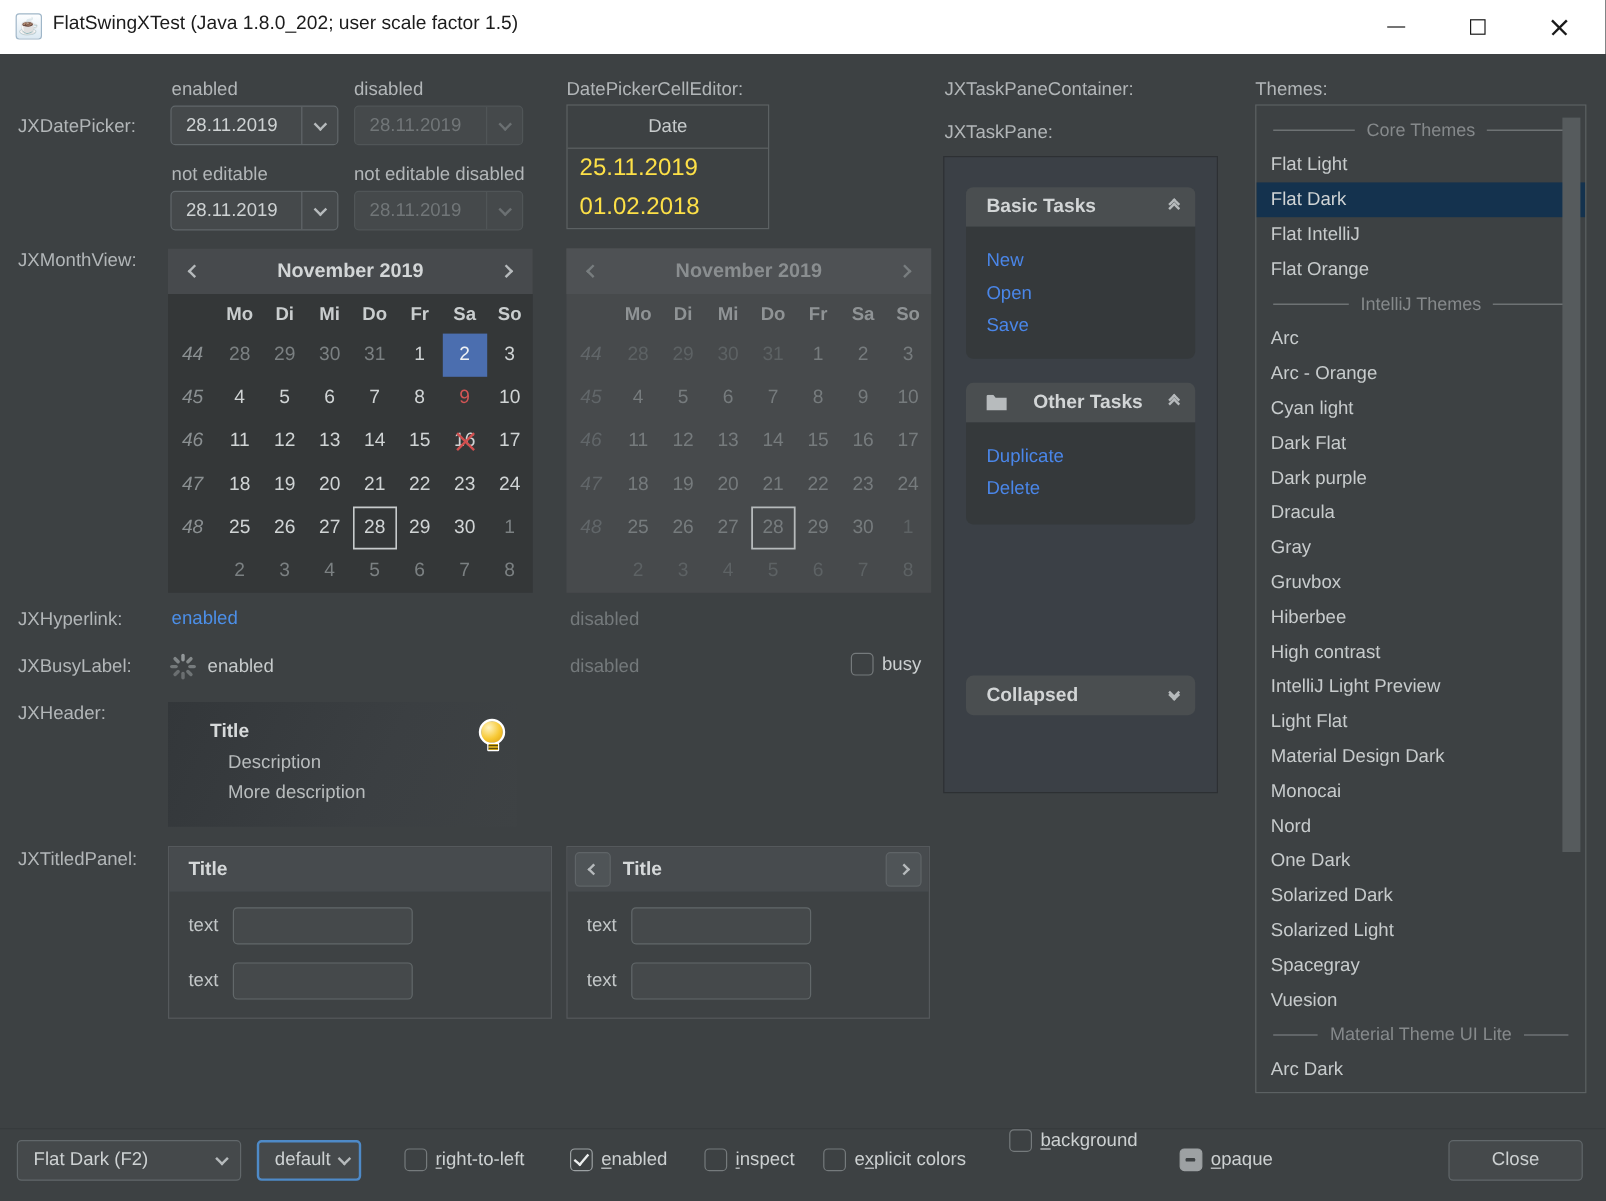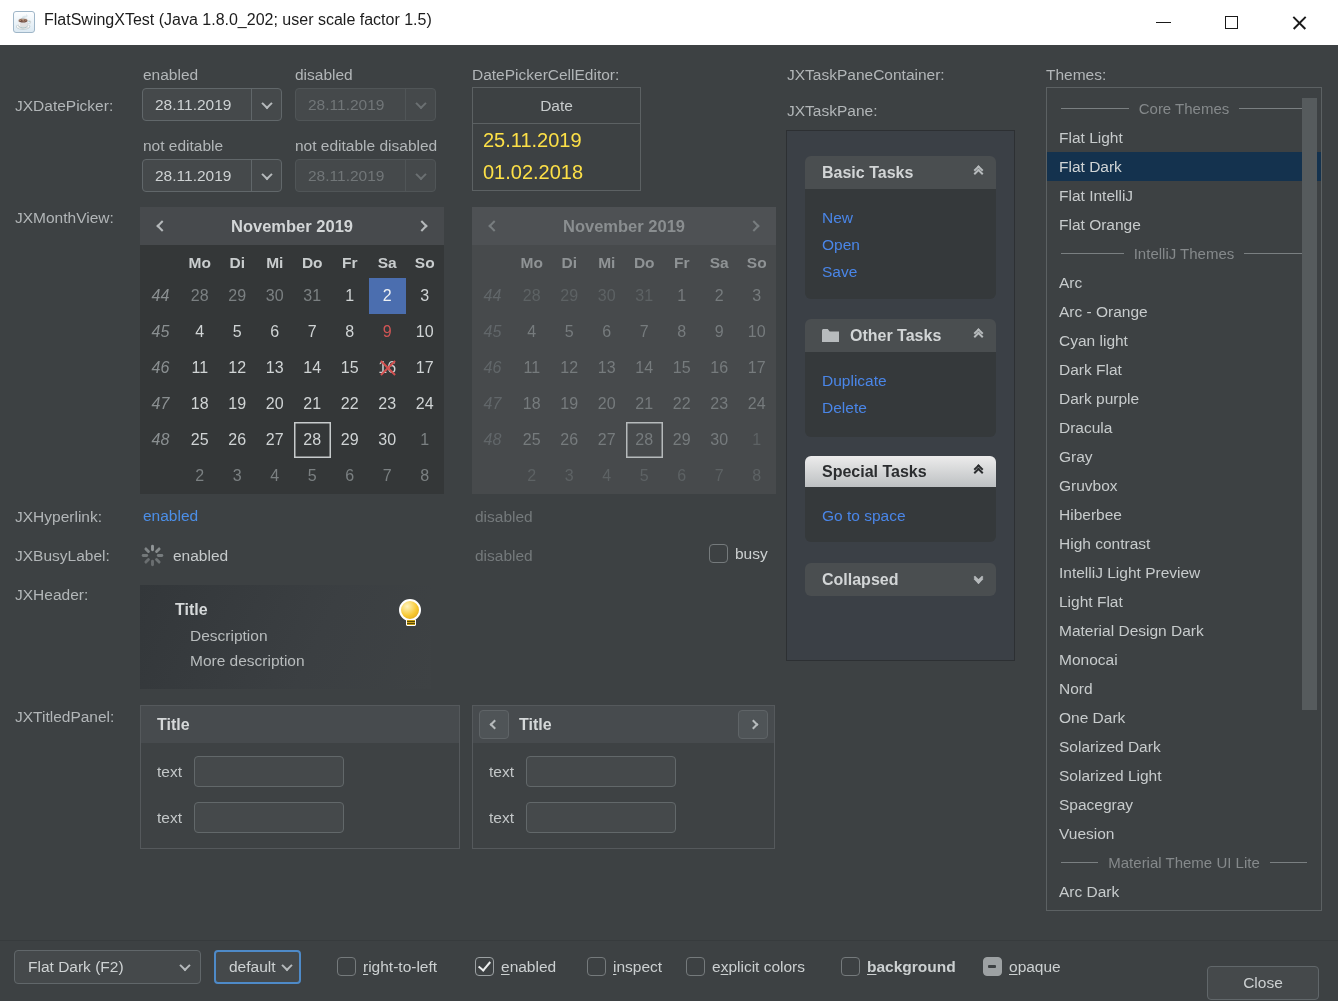--- a/index.html
+++ b/index.html
@@ -107,21 +107,21 @@
   .tp-title.shift { margin-left:46px; }
   .tp-navbtn { position:absolute; top:4px; width:30px; height:29px; background:#4f5457; border:1px solid #5f6467; border-radius:4px;
                display:flex; align-items:center; justify-content:center; }
   .tp-row-label { position:absolute; font-size:15.5px; color:#c3c7c8; }
   .tf { position:absolute; width:150px; height:31px; background:#45494b; border:1px solid #62686a; border-radius:4px;
         font-family:inherit; font-size:15px; color:#ced2d3; padding:0 8px; outline:none; }
 
   
   .tpc { position:absolute; left:786px; top:130px; width:229px; height:531px; background:#3b4046; border:1px solid #2d3033; }
   .pane { position:absolute; left:18px; width:191px; }
-  .pane-h { height:33px; background:#4a4e50; border-radius:6px 6px 0 0; display:flex; align-items:center; padding:0 14px 0 17px; }
+  .pane-h { height:33px; background:#4a4e50; border-radius:6px 6px 0 0; display:flex; align-items:center; padding:0 14px 0 17px;gap:11px; }
   .pane-h.solo { border-radius:6px; }
   .pane-h .ttl { font-size:16px; font-weight:bold; color:#d2d5d6; }
   .pane-h.light { background:linear-gradient(#ececec,#bdc0c2); }
   .pane-h.light .ttl { color:#2b2d2f; }
   .pane-h.light .chv { border-color:#2b2d2f; }
   .pane-b { background:#35393b; border-radius:0 0 6px 6px; padding:15px 0 0 17px; }
   .pane-link { font-size:15.5px; color:#4a86e8; line-height:27px; }
   .dblchv { margin-left:auto; display:flex; flex-direction:column; align-items:center; }
   .dblchv .chv { width:7px; height:7px; }
   .dblchv .chv.up:nth-child(1) { margin-bottom:-5px; transform:rotate(-135deg) translate(1px,1px); }
@@ -140,21 +140,21 @@
   .t-thumb { position:absolute; right:2px; top:8px; width:15px; height:612px; background:#565b5d; }
 
   
   .bottombar { position:absolute; left:0; top:940px; width:1338px; height:61px; border-top:1px solid #373b3d; }
   .combo { position:absolute; top:9px; height:34px; background:#45494b; border:1px solid #61676a; border-radius:4px;
            display:flex; align-items:center; }
   .combo .c-val { flex:1; font-size:15.5px; color:#ced2d3; padding-left:13px; white-space:nowrap; }
   .combo .c-btn { width:30px; display:flex; align-items:center; justify-content:center; }
   .combo.focus { border:2px solid #4e8ac8; }
   .btn { position:absolute; top:9px; height:34px; background:#45494b; border:1px solid #61676a; border-radius:4px;
-         font-size:15.5px; color:#ccd0d1; display:flex; align-items:center; justify-content:center;margin-top:16px; }
+         font-size:15.5px; color:#ccd0d1; display:flex; align-items:center; justify-content:center; }
 
   
   .spin { position:absolute; left:141px; top:544px; }
 </style>
 </head>
 <body>
 
 <div class="titlebar">
   <span class="java-ico">☕</span>
   <span class="titletext">FlatSwingXTest (Java 1.8.0_202;  user scale factor 1.5)</span>
@@ -459,32 +459,20 @@
         </span>
         <span class="ttl">Other Tasks</span>
         <span class="dblchv">
           <i class="chv up"></i>
           <i class="chv up"></i>
         </span>
       </div>
       <div class="pane-b" style="height: 85px;">
         <div class="pane-link">Duplicate</div>
         <div class="pane-link">Delete</div>
-      </div>
-    </div>
-    <div class="pane" style="top: 325px;">
-      <div class="pane-h light" style="height: 31px;">
-        <span class="ttl">Special Tasks</span>
-        <span class="dblchv">
-          <i class="chv up"></i>
-          <i class="chv up"></i>
-        </span>
-      </div>
-      <div class="pane-b" style="height: 55px;">
-        <div class="pane-link">Go to space</div>
       </div>
     </div>
     <div class="pane" style="top: 432px;">
       <div class="pane-h solo" style="height: 33px;">
         <span class="ttl">Collapsed</span>
         <span class="dblchv">
           <i class="chv down"></i>
           <i class="chv down"></i>
         </span>
       </div>
@@ -564,21 +552,21 @@
         <span class="cb-label"><u>e</u>nabled</span>
       </div>
       <div class="cb" style="left: 587px; top: 16px;">
         <span class="cb-box unchecked"></span>
         <span class="cb-label"><u>i</u>nspect</span>
       </div>
       <div class="cb" style="left: 686px; top: 16px;">
         <span class="cb-box unchecked"></span>
         <span class="cb-label">e<u>x</u>plicit colors</span>
       </div>
-      <div class="cb" style="left: 841px; top: 16px; font-weight: bold;">
+      <div class="cb" style="left: 841px; top: 0;">
         <span class="cb-box unchecked"></span>
         <span class="cb-label"><u>b</u>ackground</span>
       </div>
       <div class="cb" style="left: 983px; top: 16px;">
         <span class="cb-box indeterminate"></span>
         <span class="cb-label"><u>o</u>paque</span>
       </div>
     </div>
   <div class="btn" style="left:1207px;width:112px">Close</div>
 </div>

